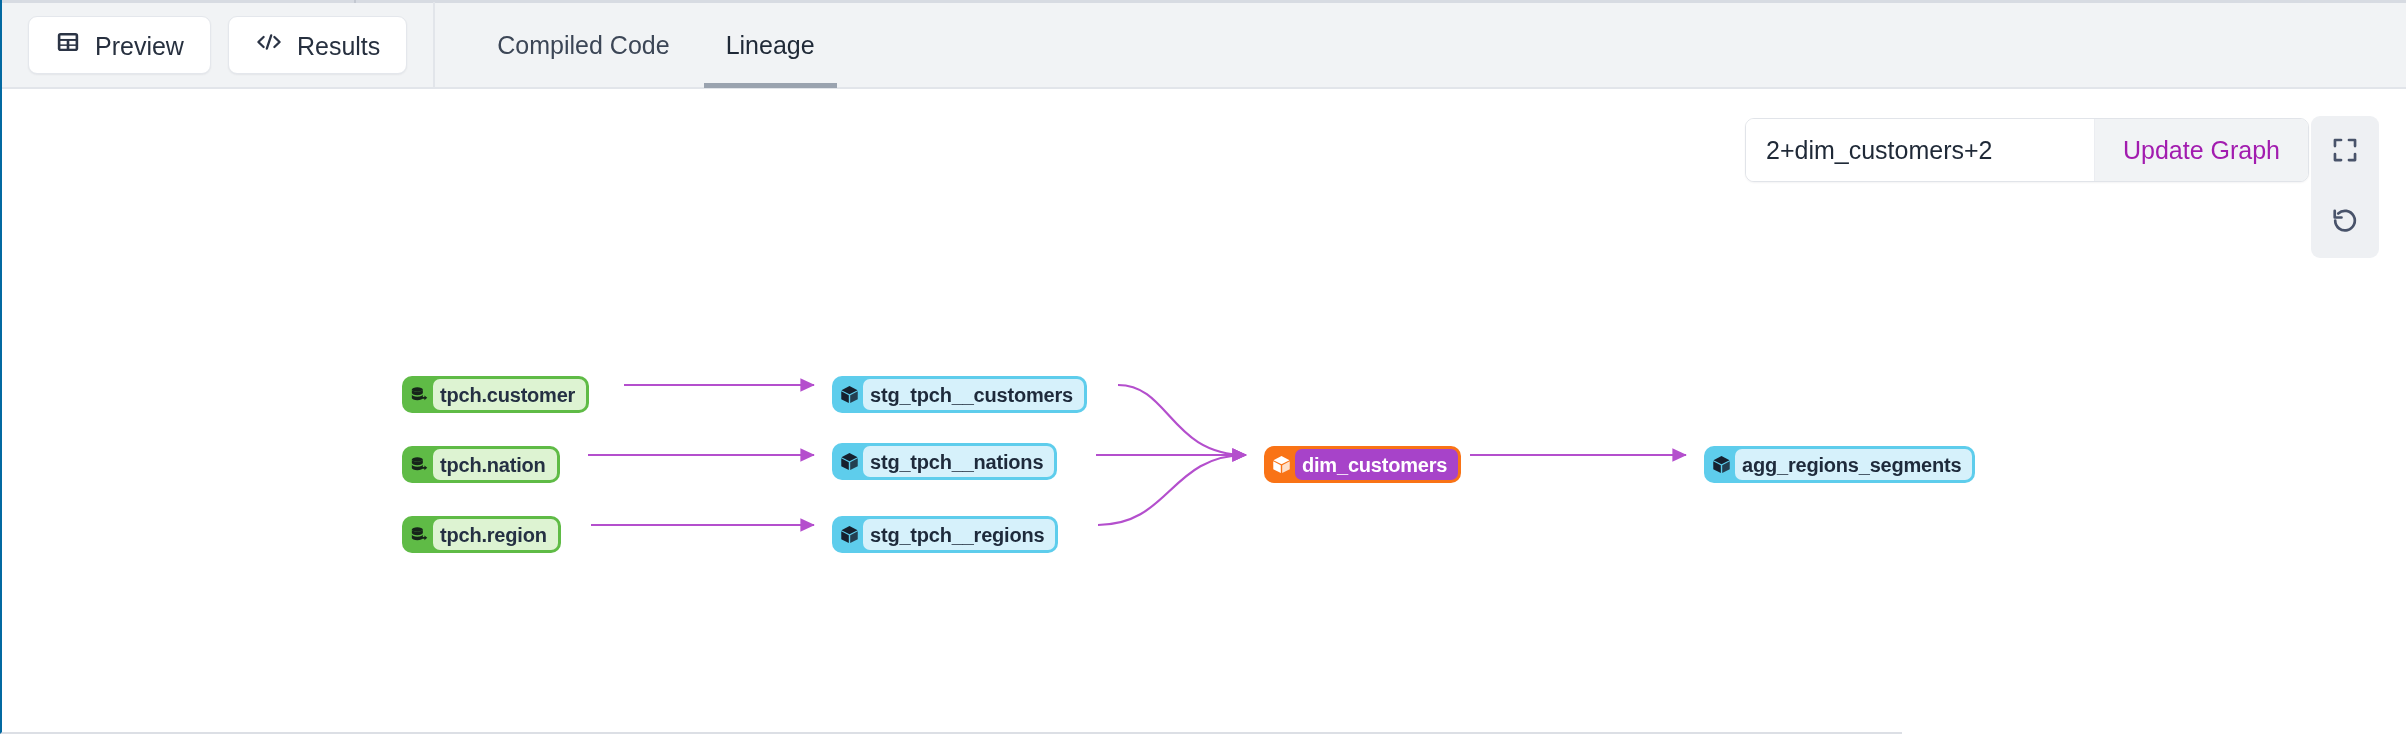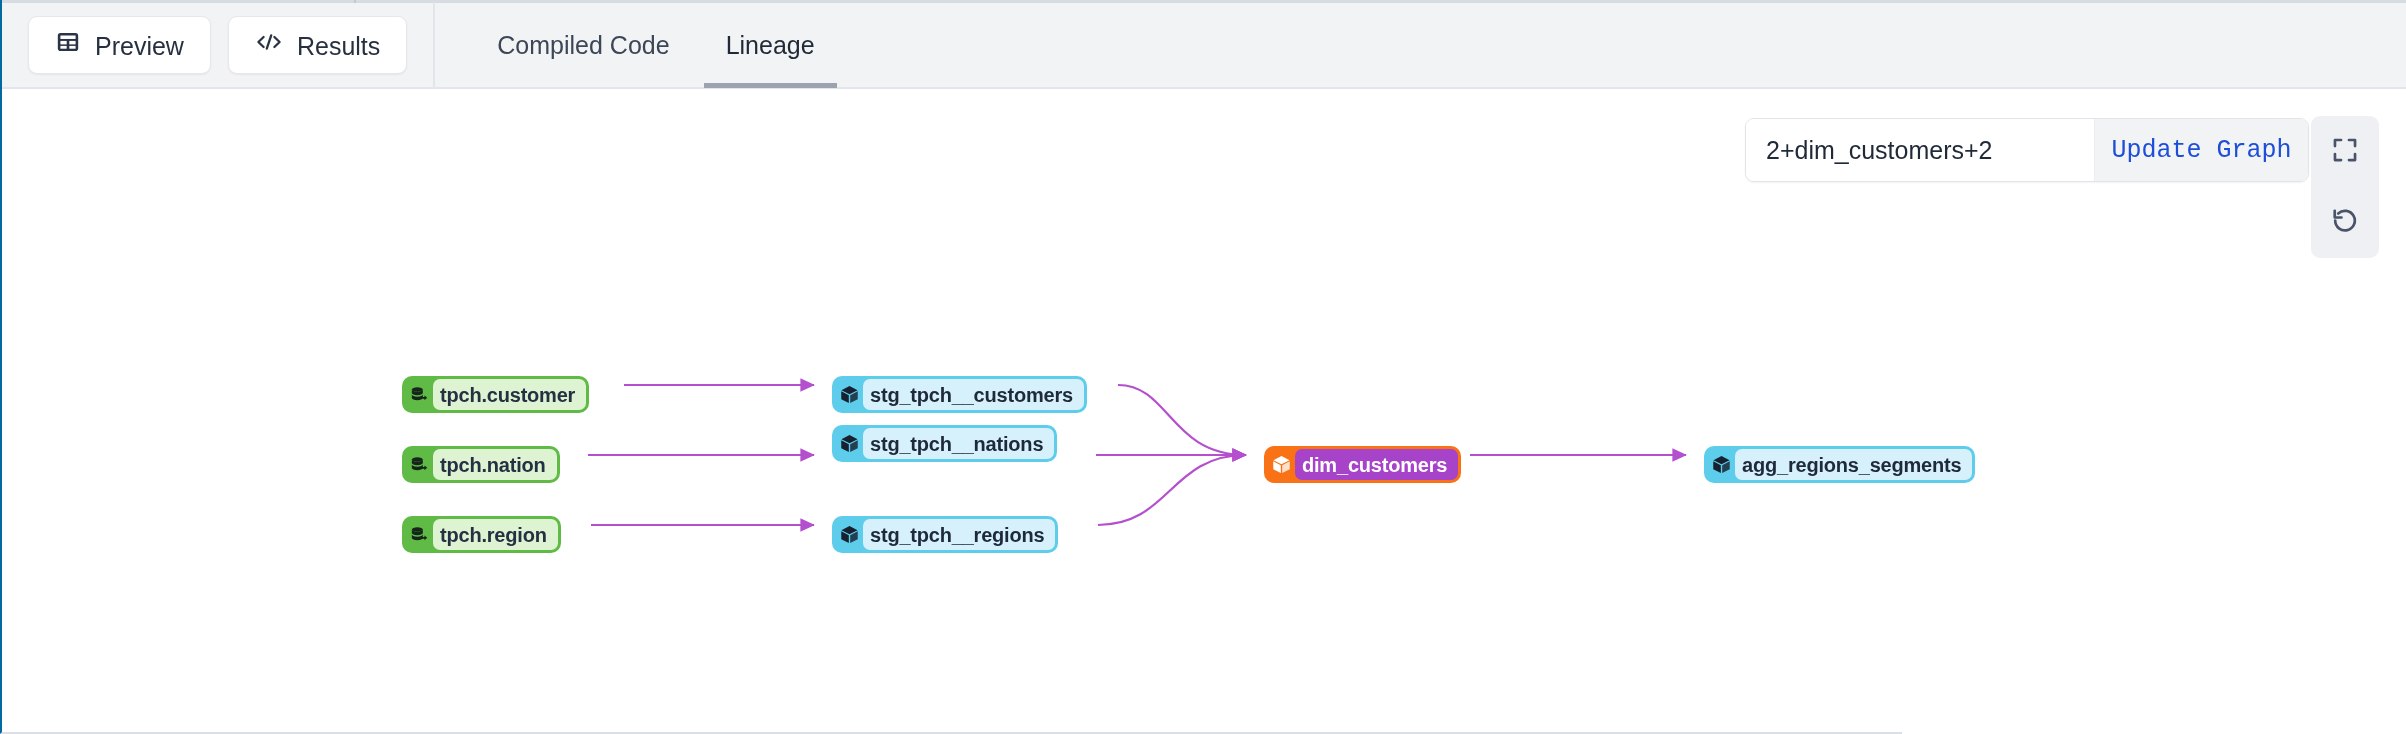--- a/index.html
+++ b/index.html
@@ -126,22 +126,22 @@
     background: #ffffff;
     font-family: "Liberation Sans", sans-serif;
     font-size: 25px; color: #1f2937;
     padding: 0 20px;
   }
   .search-input::placeholder { color: #9aa3af; }
   .update-btn {
     width: 214px; height: 100%;
     border: 0; border-left: 1px solid #ebedf1;
     background: #f1f3f5;
-    font-family: Liberation Mono, monospace;
-    font-size: 25px; color: #1d4ed8;
+    font-family: Liberation Sans, sans-serif;
+    font-size: 25px; color: #a21caf;
     cursor: pointer;
   }
 
   
   .rail {
     position: absolute; top: 25px; left: 2309px;
     width: 68px;
     background: #eef0f3;
     border-radius: 9px;
     display: flex; flex-direction: column;
@@ -309,21 +309,21 @@
         <span class="ico">
           <svg width="21" height="21" viewBox="0 0 24 24" fill="#16202e">
             <path d="M12 2.2 L21.2 7 L12 11.8 L2.8 7 Z"></path>
             <path d="M2.6 8.4 L11.2 12.9 V21.8 L2.6 17.3 Z"></path>
             <path d="M21.4 8.4 L12.8 12.9 V21.8 L21.4 17.3 Z" opacity="0.82"></path>
           </svg>
         </span>
         <span class="nm">stg_tpch__customers</span>
       </div>
 
-      <div class="node model" style="left:830px; top:334px;">
+      <div class="node model" style="left:830px; top:352px;">
         <span class="ico">
           <svg width="21" height="21" viewBox="0 0 24 24" fill="#16202e">
             <path d="M12 2.2 L21.2 7 L12 11.8 L2.8 7 Z"></path>
             <path d="M2.6 8.4 L11.2 12.9 V21.8 L2.6 17.3 Z"></path>
             <path d="M21.4 8.4 L12.8 12.9 V21.8 L21.4 17.3 Z" opacity="0.82"></path>
           </svg>
         </span>
         <span class="nm">stg_tpch__nations</span>
       </div>
 

